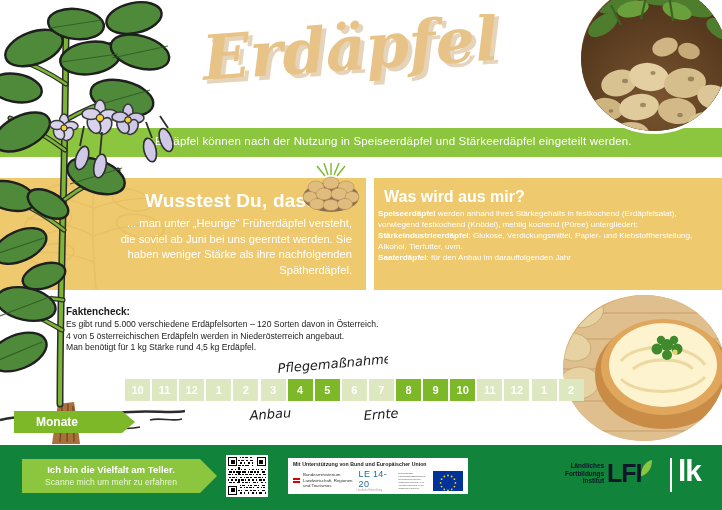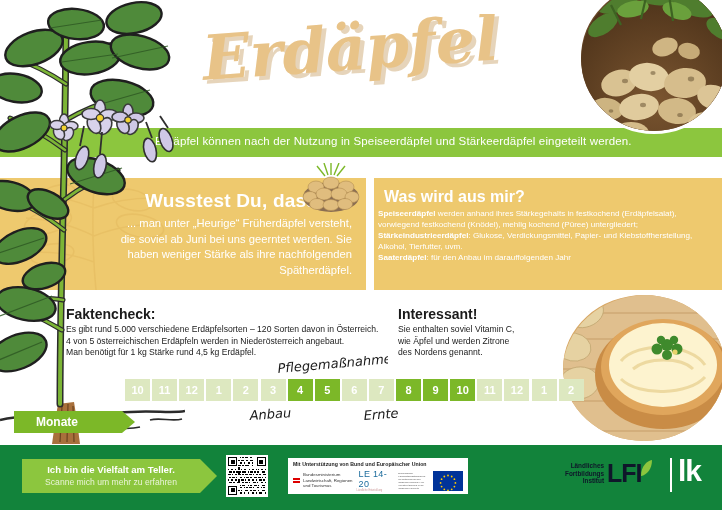--- a/index.html
+++ b/index.html
@@ -81,21 +81,21 @@
   
   .potato-cluster{ position:absolute; left:300px; top:163px; width:62px; height:50px; z-index:7;}
 
   
   .fact-left{
     position:absolute; left:66px; top:306px; width:330px; z-index:6;
   }
   .fact-right{
     position:absolute; left:398px; top:306px; width:180px; z-index:6;
   }
-  .fact-head{ font-size:14px; font-weight:bold; color:#1a1a1a; margin-bottom:2px;}
+  .fact-head{ font-size:10px; font-weight:bold; color:#1a1a1a; margin-bottom:2px;}
   .fact-body{ font-size:8.6px; line-height:11.6px; color:#1a1a1a;}
 
   
   .photo-bottom{
     position:absolute; right:-6px; top:292px; width:168px; height:152px;
     border-radius:50%; overflow:hidden; z-index:7; border:3px solid #fff;
     background:#d8a866;
   }
 
   
@@ -294,26 +294,20 @@
     </g>
   </svg>
 
   <div class="fact-left">
     <div class="fact-head">Faktencheck:</div>
     <div class="fact-body">Es gibt rund 5.000 verschiedene Erdäpfelsorten – 120 Sorten davon in Österreich.</div>
     <div class="fact-body">4 von 5 österreichischen Erdäpfeln werden in Niederösterreich angebaut.</div>
     <div class="fact-body">Man benötigt für 1 kg Stärke rund 4,5 kg Erdäpfel.</div>
   </div>
 
-  <div class="fact-right">
-    <div class="fact-head">Interessant!</div>
-    <div class="fact-body">Sie enthalten soviel Vitamin C,</div>
-    <div class="fact-body">wie Äpfel und werden Zitrone</div>
-    <div class="fact-body">des Nordens genannt.</div>
-  </div>
 
   <div class="photo-bottom">
     <svg width="168" height="152" viewBox="0 0 168 152">
       <defs>
           <clipPath id="cpB">
             <ellipse cx="84" cy="76" rx="84" ry="76"></ellipse>
           </clipPath>
         </defs>
       <g clip-path="url(#cpB)">
         <rect width="168" height="152" fill="#e0bf8e"></rect>

